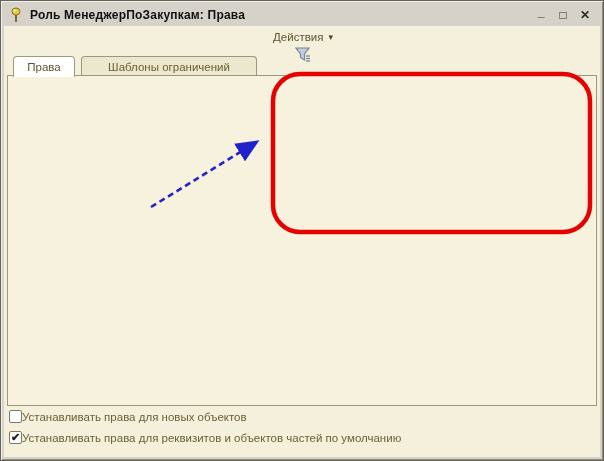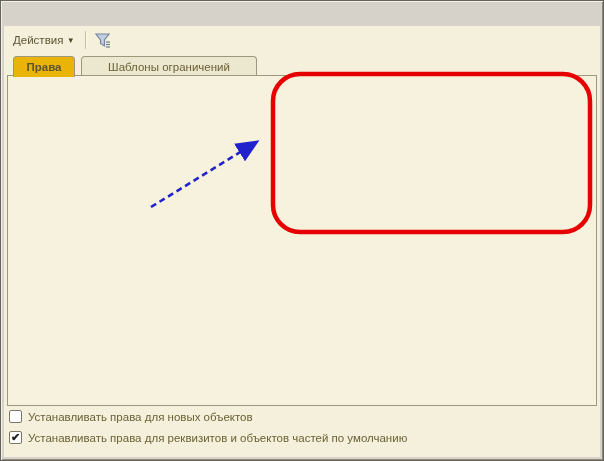--- a/index.html
+++ b/index.html
@@ -14,31 +14,31 @@
   .title-text{ font-size:12px; font-weight:bold; color:#111; letter-spacing:.2px; }
   .win-controls{ margin-left:auto; display:flex; align-items:center; gap:4px; padding-right:6px; }
   .win-btn{ width:18px; height:16px; display:flex; align-items:center; justify-content:center;
             font-size:12px; font-weight:bold; color:#2b2b2b; cursor:default; }
   .win-btn.min span{ transform:translateY(-3px); }
   
   .client{ position:absolute; left:3px; top:25px; right:3px; bottom:3px; background:#f4f0dc; }
   
   .abs{ position:absolute; }
   
-  .toolbar{ left:4px; top:27px; width:596px; height:24px; display:flex; align-items:center; }
+  .toolbar{ left:4px; top:27px; width:596px; height:24px; display:flex; align-items:center;flex-direction:column; }
   .tb-btn{ display:flex; align-items:center; gap:5px; padding:2px 7px; font-size:11.5px; color:#5d5430;
            border:1px solid transparent; border-radius:2px; }
   .caret{ font-size:9px; color:#4c451f; }
   .tb-sep{ width:1px; height:18px; background:#c3bda0; margin:0 7px 0 4px; box-shadow:1px 0 0 #fbf9ef; }
   .tb-icon{ width:20px; height:19px; display:flex; align-items:center; justify-content:center; }
   
   .tab{ position:absolute; top:55px; height:20px; display:flex; align-items:center; justify-content:center;
         font-size:11.5px; color:#6b6134; border:1px solid #9c987e; border-bottom:none;
         border-radius:4px 4px 0 0; background:#ece7cf; padding:0 12px; }
-  .tab.active{ background:#eab308; height:21px; z-index:3; color:#5d5430;font-weight:bold; }
+  .tab.active{ background:#ffffff; height:21px; z-index:3; color:#5d5430; }
   
   .panel{ left:6px; top:74px; width:590px; height:331px; background:#f6f2de; border:1px solid #9c987e; z-index:1; }
   .lbl{ font-size:11.5px; color:#6b6134; }
   .box{ background:#fff; border:1px solid #84816d; }
   
   .tree-box{ left:14px; top:95px; width:256px; height:256px; overflow:hidden; }
   .tree-rows{ position:absolute; left:1px; top:1px; right:15px; bottom:15px; overflow:hidden; }
   .trow{ height:20px; display:flex; align-items:center; white-space:nowrap; }
   .trow .expander{ width:11px; height:11px; border:1px solid #8e8a76; border-radius:50%;
         background:linear-gradient(135deg,#ffffff,#d8d4c2); color:#55503c; font-size:10px; line-height:9px;
@@ -76,31 +76,52 @@
               display:flex; align-items:center; justify-content:center; }
   .icon-pencil{ font-size:14px; color:#a9a48d; }
   .icon-x{ font-size:13px; font-weight:bold; color:#b5b098; }
   .restr-sep{ width:1px; height:16px; background:#c3bda0; box-shadow:1px 0 0 #fbf9ef; }
   .table{ left:278px; top:257px; width:314px; height:128px; }
   .thead{ position:absolute; left:1px; top:1px; right:1px; height:19px; background:#f2eedb; display:flex; }
   .th{ font-size:11.5px; color:#6b6134; padding:3px 0 0 6px; border-right:1px solid #c9c4a8;
        border-bottom:1px solid #c9c4a8; }
   .th:last-child{ border-right:none; }
   
-  .fcb-row{ display:flex; align-items:center; gap:6px; }
+  .fcb-row{ display:flex; align-items:center; }
   .fcb1{ left:8px; top:409px; } .fcb2{ left:8px; top:430px; }
   .fcb-label{ font-size:11.5px; color:#6b6134; }
   
   .overlay{ position:absolute; left:0; top:0; width:604px; height:461px; pointer-events:none; z-index:9; }
 </style>
 </head>
 <body>
 
 <div class="stage">
 
+  <div class="titlebar">
+    <span class="title-icon">
+      <svg width="16" height="16" viewBox="0 0 16 16">
+        <rect x="7" y="6" width="2" height="9" fill="#7b6a3a"></rect>
+        <ellipse cx="8" cy="4.5" rx="4" ry="3.5" fill="#e8c93f" stroke="#8a7422"></ellipse>
+        <ellipse cx="6.7" cy="3.4" rx="1.5" ry="1" fill="#fdf3b3"></ellipse>
+      </svg>
+    </span>
+    <span class="title-text">Роль МенеджерПоЗакупкам: Права</span>
+    <span class="win-controls">
+      <span class="win-btn min">
+          <span>_</span>
+        </span>
+      <span class="win-btn">
+          <span>□</span>
+        </span>
+      <span class="win-btn">
+          <span>✕</span>
+        </span>
+    </span>
+  </div>
 
   <div class="client"></div>
 
   <div class="abs toolbar">
     <span class="tb-btn">
       <span>Действия</span>
       <span class="caret">▾</span>
     </span>
     <span class="tb-sep"></span>
     <span class="tb-icon">

